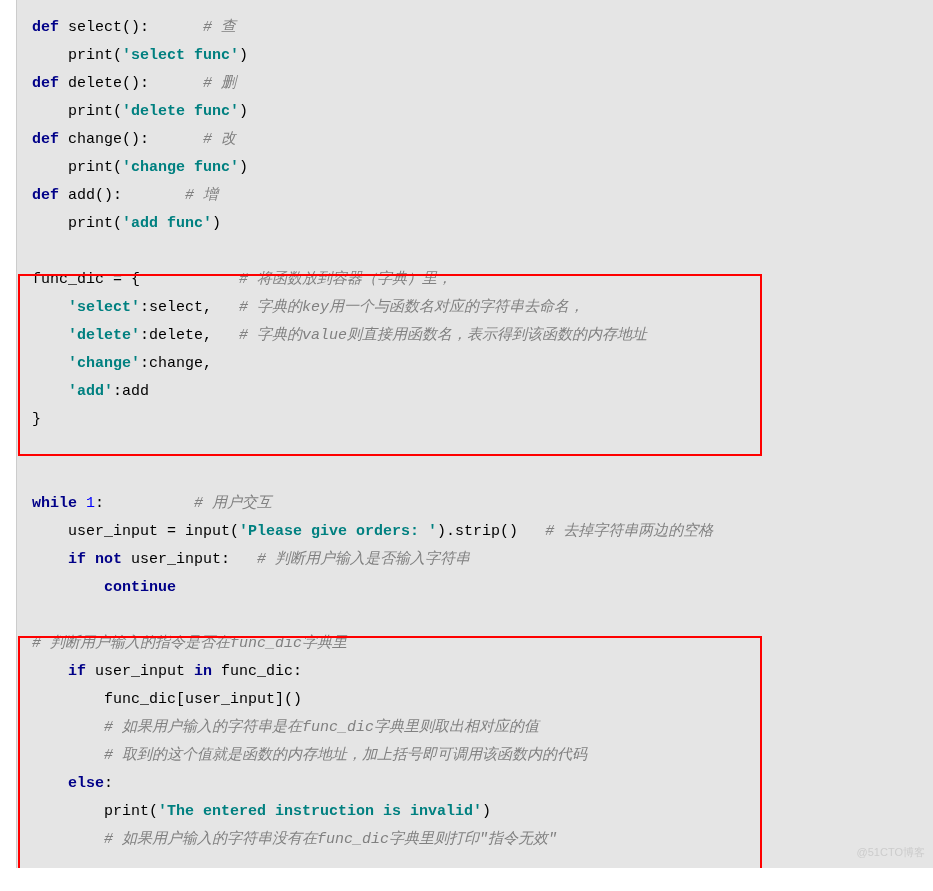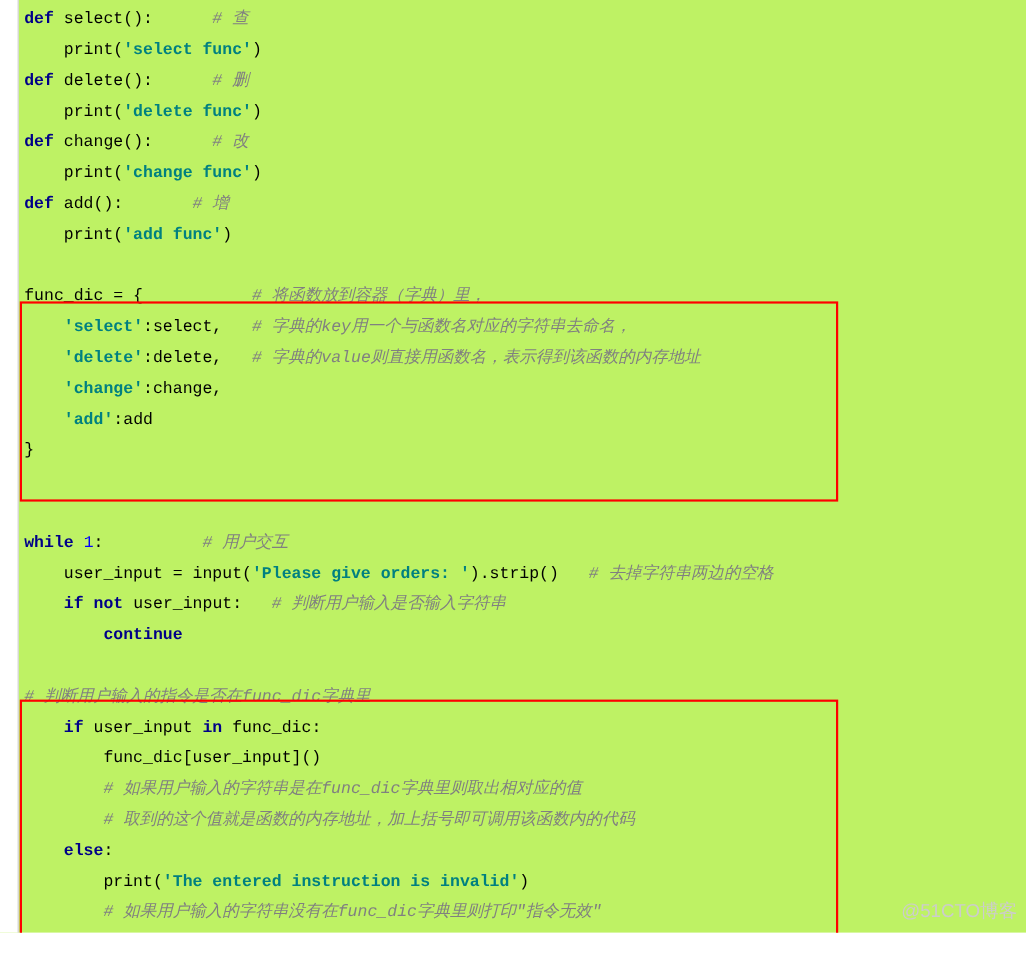--- a/index.html
+++ b/index.html
@@ -5,22 +5,22 @@
   body {
     margin: 0;
     padding: 0;
     background: #fff;
     font-family: "NSimSun", "SimSun", "Courier New", monospace;
     font-size: 15px;
     width: 933px;
     position: relative;
   }
   .code-area {
-    background: #bef264;
-    padding: 4px;
+    background: #e5e5e5;
+    padding: 14px;
     line-height: 28px;
     position: relative;
   }
   .gutter {
     position: absolute;
     left: 0;
     top: 0;
     bottom: 0;
     width: 16px;
     background: #fff;
@@ -53,21 +53,21 @@
     width: 740px;
     height: 234px;
     border: 2px solid #f00;
     pointer-events: none;
   }
   .watermark {
     position: absolute;
     right: 8px;
     bottom: 8px;
     color: #ccc;
-    font-size: 17px;
+    font-size: 11px;
     font-family: "Microsoft YaHei", sans-serif;
   }
 </style>
 </head>
 <body>
 
 <div class="code-area">
   <div class="gutter"></div>
 <pre><span class="kw">def</span><span> select():      </span><span class="cmt"># 查</span>
 <span>    print(</span><span class="str">'select func'</span><span>)</span>

